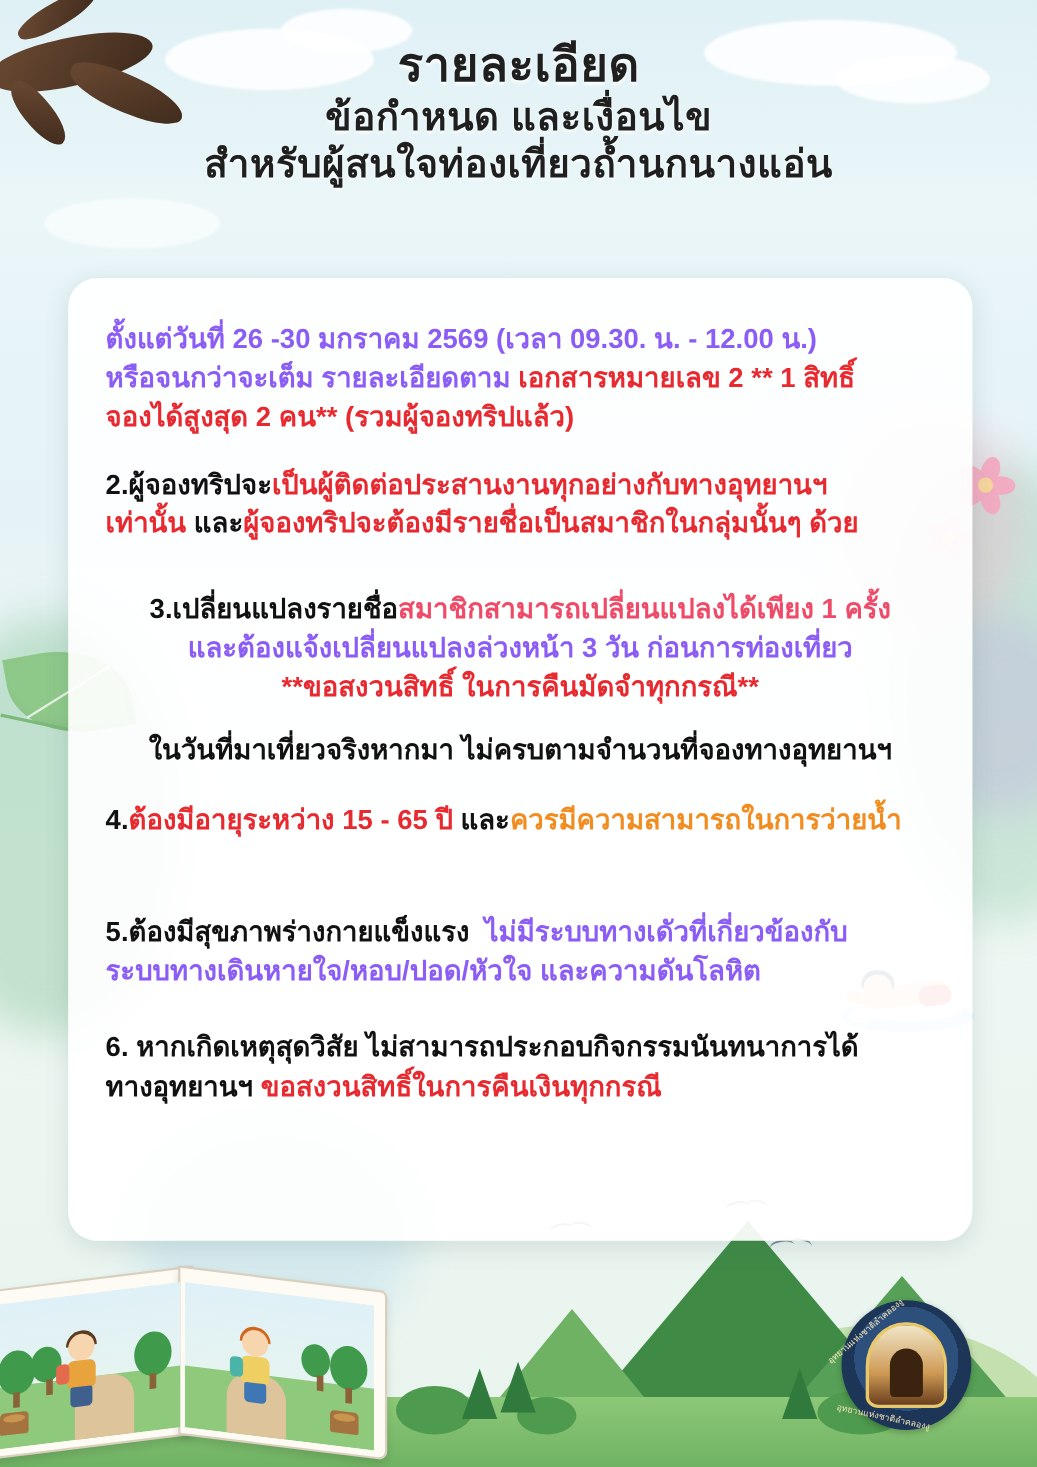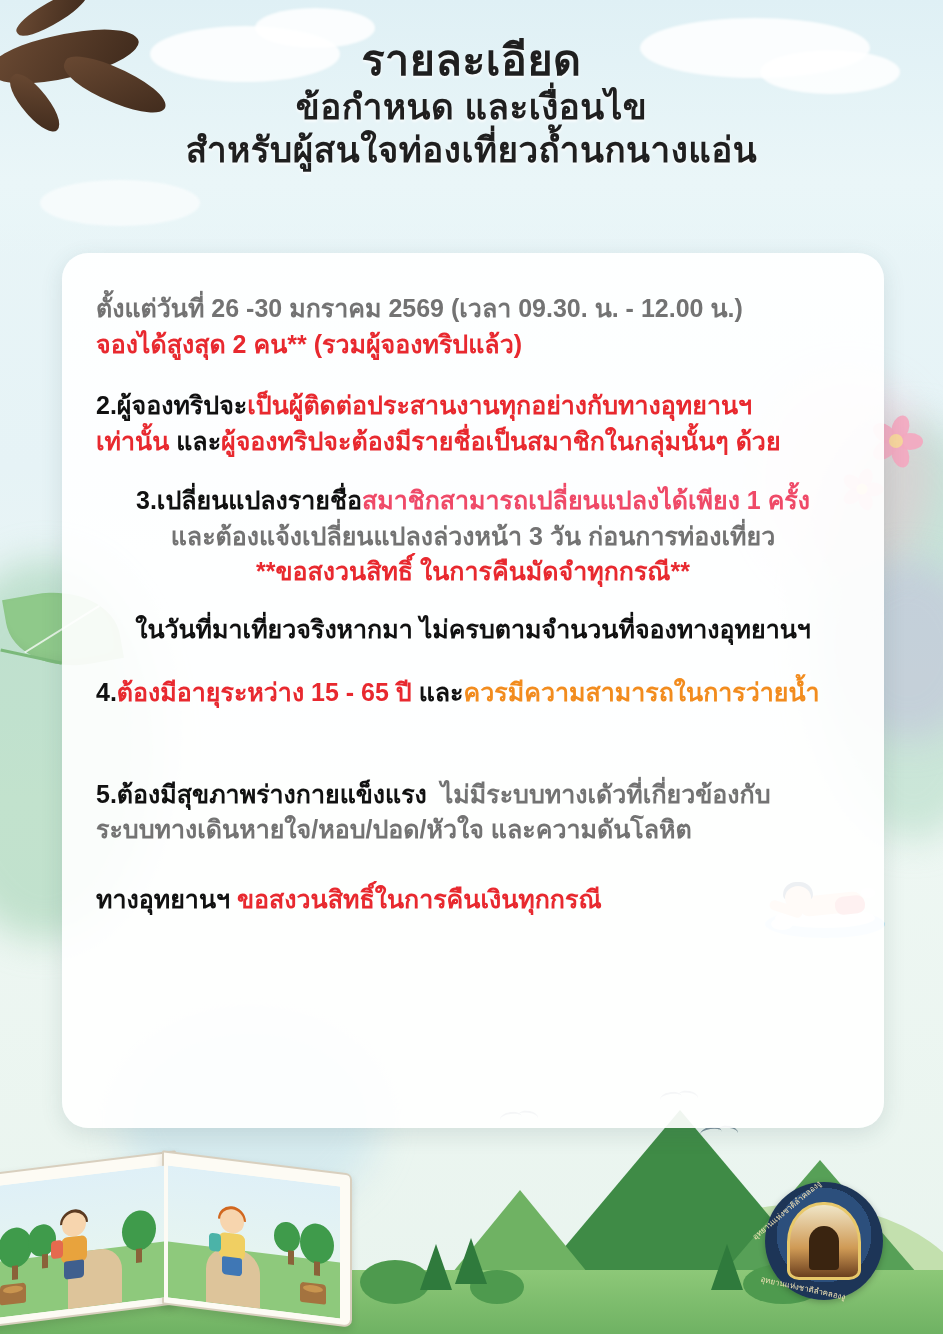--- a/index.html
+++ b/index.html
@@ -379,21 +379,21 @@
     box-sizing: border-box;
   }
 
   .item { margin-bottom: 6px; }
   .t {
     font-size: 25px;
     line-height: 1.42;
     color: #111;
     font-weight: 600;
   }
-  .green { color: #737373; }
+  .green { color: #8b5cf6; }
   .red { color: #e8292f; }
   .pink { color: #ef4a68; }
   .orange { color: #f28c1e; }
   .dark { color: #111; }
 
   .row1 {
     display: flex;
     align-items: center;
     gap: 14px;
     margin-top: 8px;
@@ -583,34 +583,38 @@
   <div class="line h1">รายละเอียด</div>
   <div class="line h2">ข้อกำหนด และเงื่อนไข</div>
   <div class="line h3">สำหรับผู้สนใจท่องเที่ยวถ้ำนกนางแอ่น</div>
 </div>
 
 <div class="card">
 
   <div class="item">
     <div class="blk" style="margin-top:12px;">
       <div class="t green">ตั้งแต่วันที่ 26 -30 มกราคม 2569 (เวลา 09.30. น. - 12.00 น.)</div>
+      <div class="t">
+        <span class="green">หรือจนกว่าจะเต็ม รายละเอียดตาม</span>
+        <span class="red">เอกสารหมายเลข 2 ** 1 สิทธิ์</span>
+      </div>
       <div class="t red">จองได้สูงสุด 2 คน** (รวมผู้จองทริปแล้ว)</div>
     </div>
   </div>
 
   <div class="item blk" style="margin-top:26px;">
     <div class="t">
       <span class="dark">2.</span><span class="dark">ผู้จองทริปจะ</span><span class="red">เป็นผู้ติดต่อประสานงานทุกอย่างกับทางอุทยานฯ</span>
     </div>
     <div class="t">
       <span class="red">เท่านั้น</span><span class="dark"> และ</span><span class="red">ผู้จองทริปจะต้องมีรายชื่อเป็นสมาชิกในกลุ่มนั้นๆ ด้วย</span>
     </div>
   </div>
 
-  <div class="item blk" style="margin-top:24px;">
+  <div class="item blk" style="margin-top:42px;">
     <div class="t center">
       <span class="dark">3.</span><span class="dark">เปลี่ยนแปลงรายชื่อ</span><span class="pink">สมาชิกสามารถเปลี่ยนแปลงได้เพียง    1    ครั้ง</span>
     </div>
     <div class="t center green">และต้องแจ้งเปลี่ยนแปลงล่วงหน้า 3 วัน ก่อนการท่องเที่ยว</div>
     <div class="t center red">**ขอสงวนสิทธิ์ ในการคืนมัดจำทุกกรณี**</div>
     <div class="t center dark" style="margin-top:22px;">ในวันที่มาเที่ยวจริงหากมา ไม่ครบตามจำนวนที่จองทางอุทยานฯ</div>
   </div>
 
   <div class="item blk" style="margin-top:28px;">
     <div class="t">
@@ -619,20 +623,23 @@
   </div>
 
   <div class="item blk" style="margin-top:66px;">
     <div class="t">
       <span class="dark">5.</span><span class="dark">ต้องมีสุขภาพร่างกายแข็งแรง</span>&nbsp;&nbsp;<span class="green">ไม่มีระบบทางเดัวที่เกี่ยวข้องกับ</span>
     </div>
     <div class="t green">ระบบทางเดินหายใจ/หอบ/ปอด/หัวใจ และความดันโลหิต</div>
   </div>
 
   <div class="item blk" style="margin-top:34px;">
+    <div class="t">
+      <span class="dark">6.</span><span class="dark"> หากเกิดเหตุสุดวิสัย ไม่สามารถประกอบกิจกรรมนันทนาการได้</span>
+    </div>
     <div class="t">
       <span class="dark">ทางอุทยานฯ</span>&nbsp;<span class="red">ขอสงวนสิทธิ์ในการคืนเงินทุกกรณี</span>
     </div>
   </div>
 
 </div>
 
 <div class="emblem">
   <div class="emblem-ring"></div>
   <div class="emblem-inner"></div>

